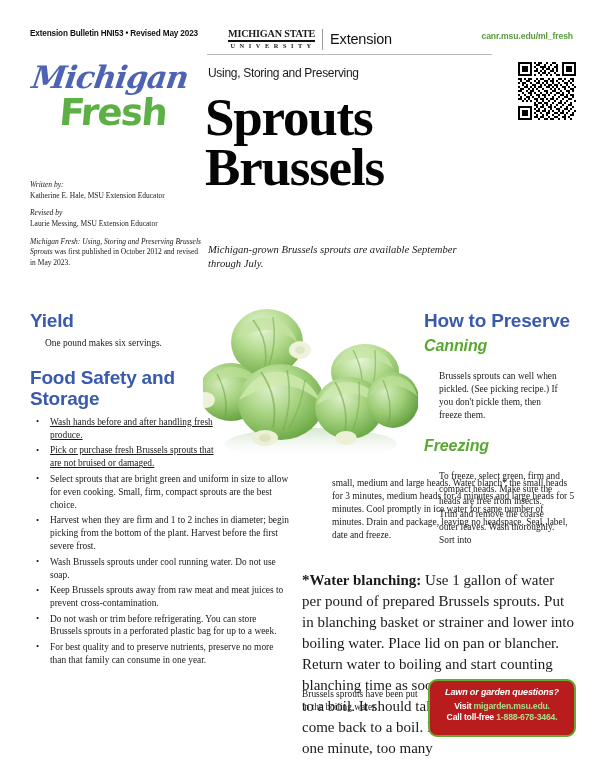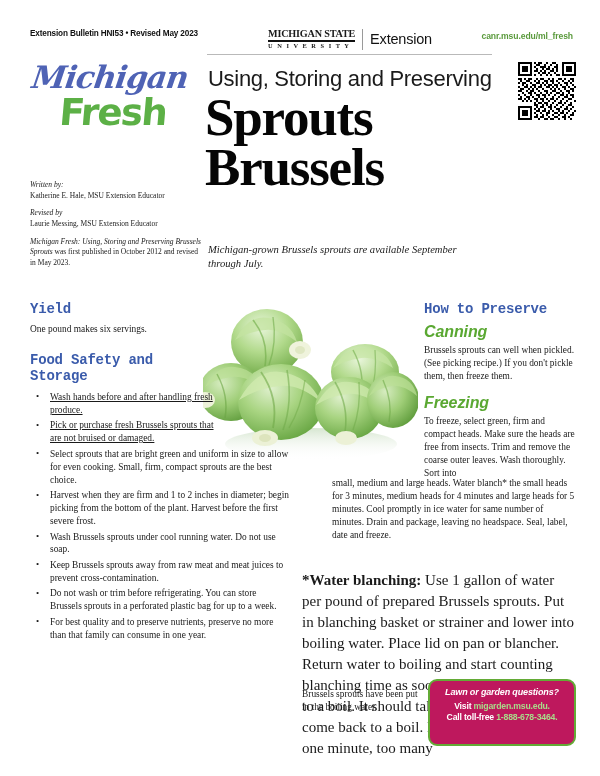--- a/index.html
+++ b/index.html
@@ -36,23 +36,22 @@
   .msu-lockup {
     position: absolute;
     left: 228px; top: 27px;
     display: flex;
     align-items: center;
     height: 24px;
   }
   .msu-wordmark {
     font-family: "Liberation Serif", serif;
     line-height: 1;
-    text-align: left;
+    text-align: center;
     padding-right: 7px;
-    margin-left: 40px;
   }
   .msu-wordmark .l1 {
     display: block;
     font-size: 10.2px;
     font-weight: bold;
     letter-spacing: -0.2px;
     border-bottom: 1.1px solid #111;
     padding-bottom: 0.5px;
   }
   .msu-wordmark .l2 {
@@ -121,21 +120,21 @@
     margin-top: 1px;
     margin-left: 28px;
     transform: skewX(-5deg);
     transform-origin: left bottom;
   }
 
   .kicker {
     position: absolute;
     left: 208px; top: 66px;
     font-family: "Liberation Sans", sans-serif;
-    font-size: 22px;
+    font-size: 12px;
     color: #1a1a1a;
     letter-spacing: -0.3px;
   }
   .big-title {
     position: absolute;
     left: 205px; top: 92px;
     width: 300px;
     font-family: "Liberation Serif", serif;
     font-weight: bold;
     font-size: 53px;
@@ -172,43 +171,43 @@
     line-height: 1.42;
     color: #1a1a1a;
   }
   .byline .lbl { font-style: italic; }
   .byline .grp { margin-bottom: 7px; }
   .byline .note { line-height: 1.45; }
   .byline .note i { font-style: italic; }
 
   
   .h-blue {
-    font-family: Liberation Mono, monospace;
-    font-weight: bold;
-    font-size: 14px;
+    font-family: Liberation Sans, sans-serif;
+    font-weight: bold;
+    font-size: 19px;
     color: #3a5bab;
     letter-spacing: -0.2px;
     line-height: 1.14;
-    margin: 0 0 5px 0;
+    margin: 8px 0 5px 0;
   }
   .h-green {
     font-family: "Liberation Sans", sans-serif;
     font-weight: bold;
     font-style: italic;
     font-size: 16px;
     color: #5aa832;
     letter-spacing: -0.1px;
     margin: 0 0 3px 0;
   }
   .body-text {
     font-family: "Liberation Serif", serif;
     font-size: 9.4px;
     line-height: 1.38;
     color: #1a1a1a;
-    margin: 0;
+    margin: 15px;
   }
 
   .col-left {
     position: absolute;
     left: 30px; top: 302px;
     width: 260px;
   }
   .yield-text { margin-top: 2px; }
   .fs-head { margin-top: 17px; }
 
@@ -282,22 +281,22 @@
     overflow: hidden;
     background: #ffffff;
   }
   .photo svg { display: block; }
 
   
   .callout {
     position: absolute;
     left: 428px; top: 679px;
     width: 148px;
-    height: 67px;
-    background: #be185d;
+    height: 58px;
+    background: #b91c1c;
     border: 2.6px solid #63ab36;
     border-radius: 9px;
     box-sizing: border-box;
     text-align: center;
     padding-top: 6px;
   }
   .callout .co-title {
     font-family: "Liberation Sans", sans-serif;
     font-weight: bold;
     font-style: italic;

